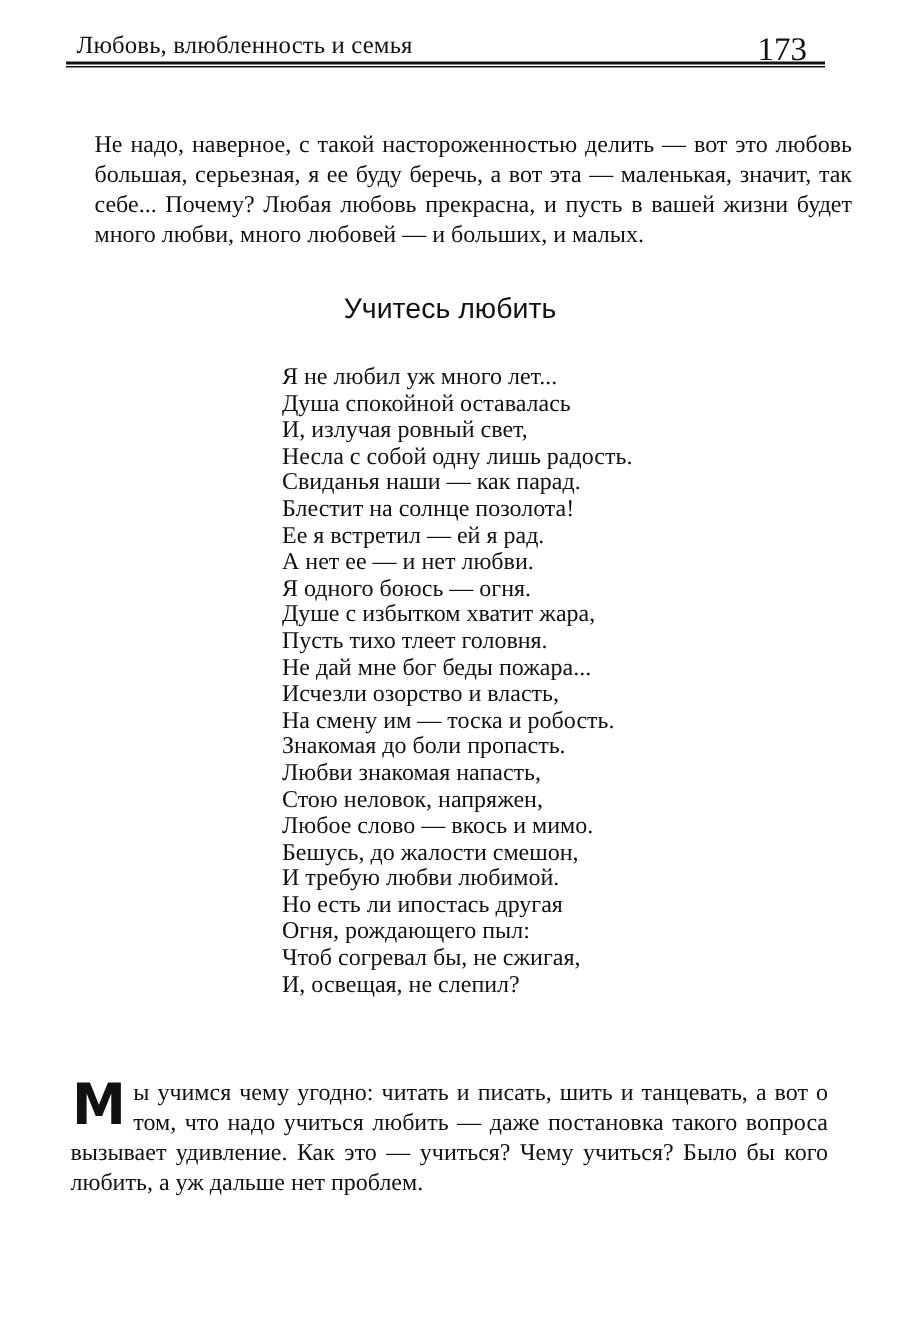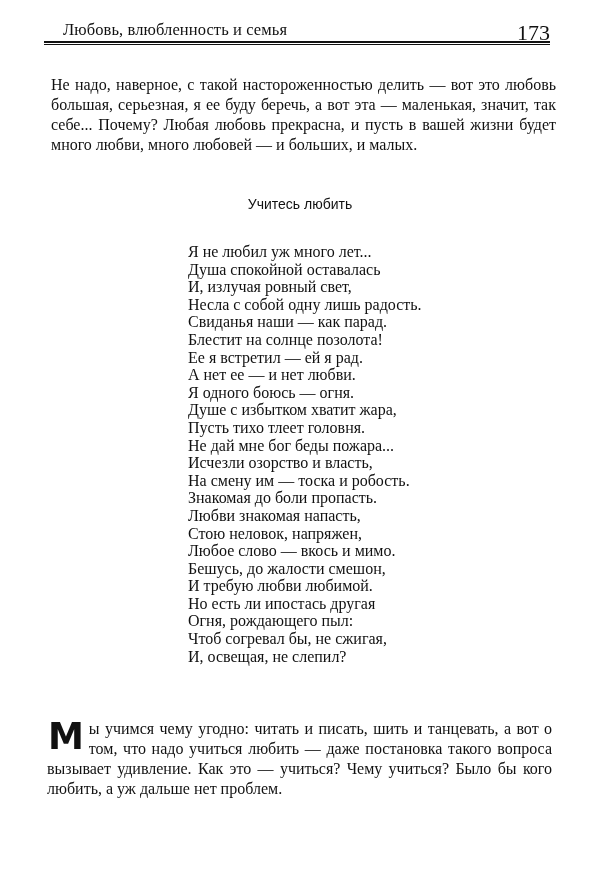--- a/index.html
+++ b/index.html
@@ -2,21 +2,21 @@
 <html><head>
   <meta charset="utf-8">
   <style>
     html, body { margin: 0; padding: 0; background: #ffffff; }
     body {
       width: 600px; height: 889px; position: relative; overflow: hidden;
       font-family: "Liberation Serif", "DejaVu Serif", serif;
       color: #111111;
     }
     .running-head {
-      position: absolute; left: 48px; top: 18px; width: 506px; height: 26px;
+      position: absolute; left: 36px; top: 18px; width: 506px; height: 26px;
     }
     .running-head .title {
       position: absolute; left: 15px; top: 2px;
       font-size: 16.5px; letter-spacing: 0.1px;
     }
     .running-head .pageno {
       position: absolute; right: 4px; top: 2px;
       font-size: 22px;
     }
     .rule {
@@ -26,21 +26,21 @@
     }
     .para {
       position: absolute; left: 47px; width: 505px;
       font-size: 16px; line-height: 20px; text-align: justify;
       text-align-last: left;
     }
     .para1 { top: 71px; }
     .heading {
       position: absolute; left: 0; width: 600px; top: 196px; text-align: center;
       font-family: "Liberation Sans", "DejaVu Sans", sans-serif;
-      font-size: 14px; color: #111;
+      font-size: 19px; color: #111;
     }
     .poem {
       position: absolute; left: 188px; top: 243px;
       font-size: 16px; line-height: 17.6px;
     }
     .poem .line { white-space: nowrap; }
     .para2 { top: 719px; }
     .dropcap {
       float: left; font-family: "DejaVu Sans", sans-serif; font-weight: bold;
       font-size: 38px; line-height: 34px; margin: 0 4px 0 0; height: 36px;
@@ -49,21 +49,21 @@
   </style>
 </head>
 <body>
 
 <div class="running-head">
   <span class="title">Любовь, влюбленность и семья</span>
   <span class="pageno">173</span>
 </div>
 <div class="rule"></div>
 
-<p class="para para1" style="margin:4px;">Не надо, наверное, с такой настороженностью делить — вот это любовь большая, серьезная, я ее буду беречь, а вот эта — маленькая, значит, так себе... Почему? Любая любовь прекрасна, и пусть в вашей жизни будет много любви, много любовей — и больших, и малых.</p>
+<p class="para para1" style="margin:16px;">Не надо, наверное, с такой настороженностью делить — вот это любовь большая, серьезная, я ее буду беречь, а вот эта — маленькая, значит, так себе... Почему? Любая любовь прекрасна, и пусть в вашей жизни будет много любви, много любовей — и больших, и малых.</p>
 
 <div class="heading">Учитесь любить</div>
 
 <div class="poem">
   <div class="line">Я не любил уж много лет...</div>
   <div class="line">Душа спокойной оставалась</div>
   <div class="line">И, излучая ровный свет,</div>
   <div class="line">Несла с собой одну лишь радость.</div>
   <div class="line">Свиданья наши — как парад.</div>
   <div class="line">Блестит на солнце позолота!</div>

